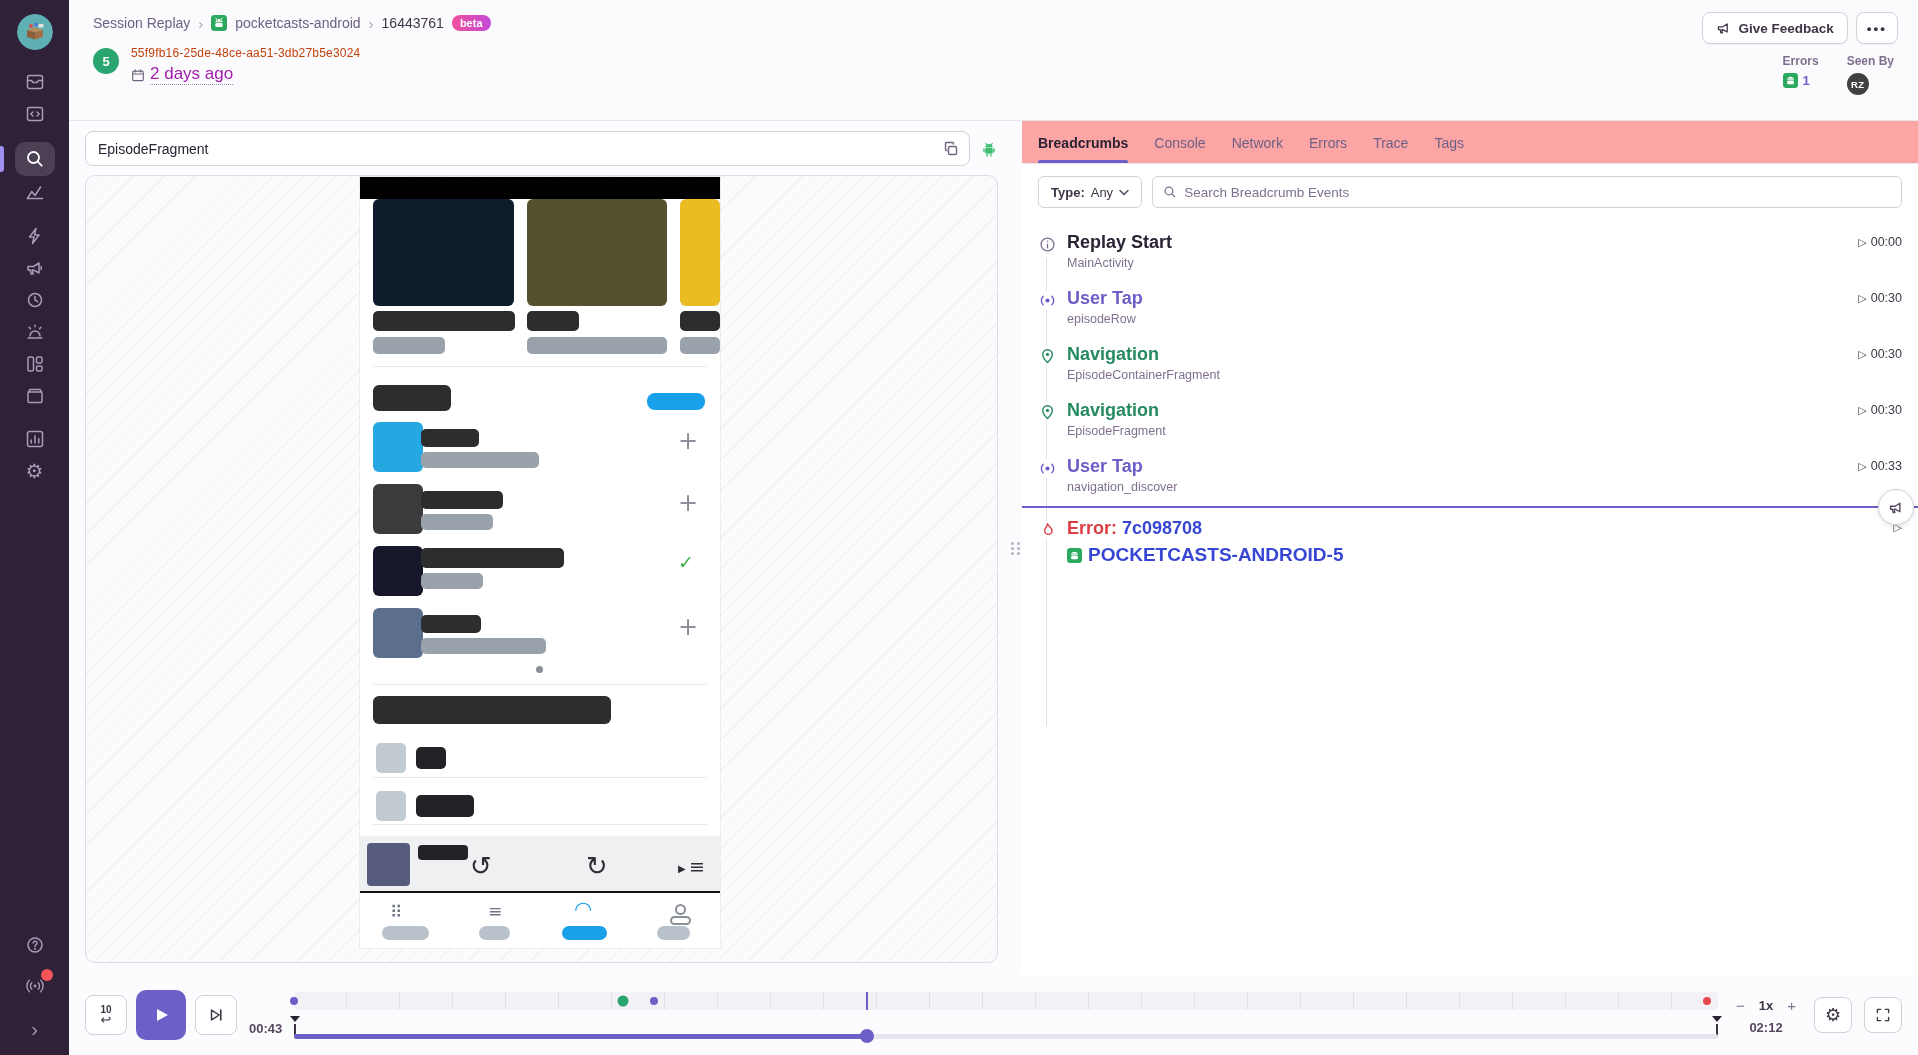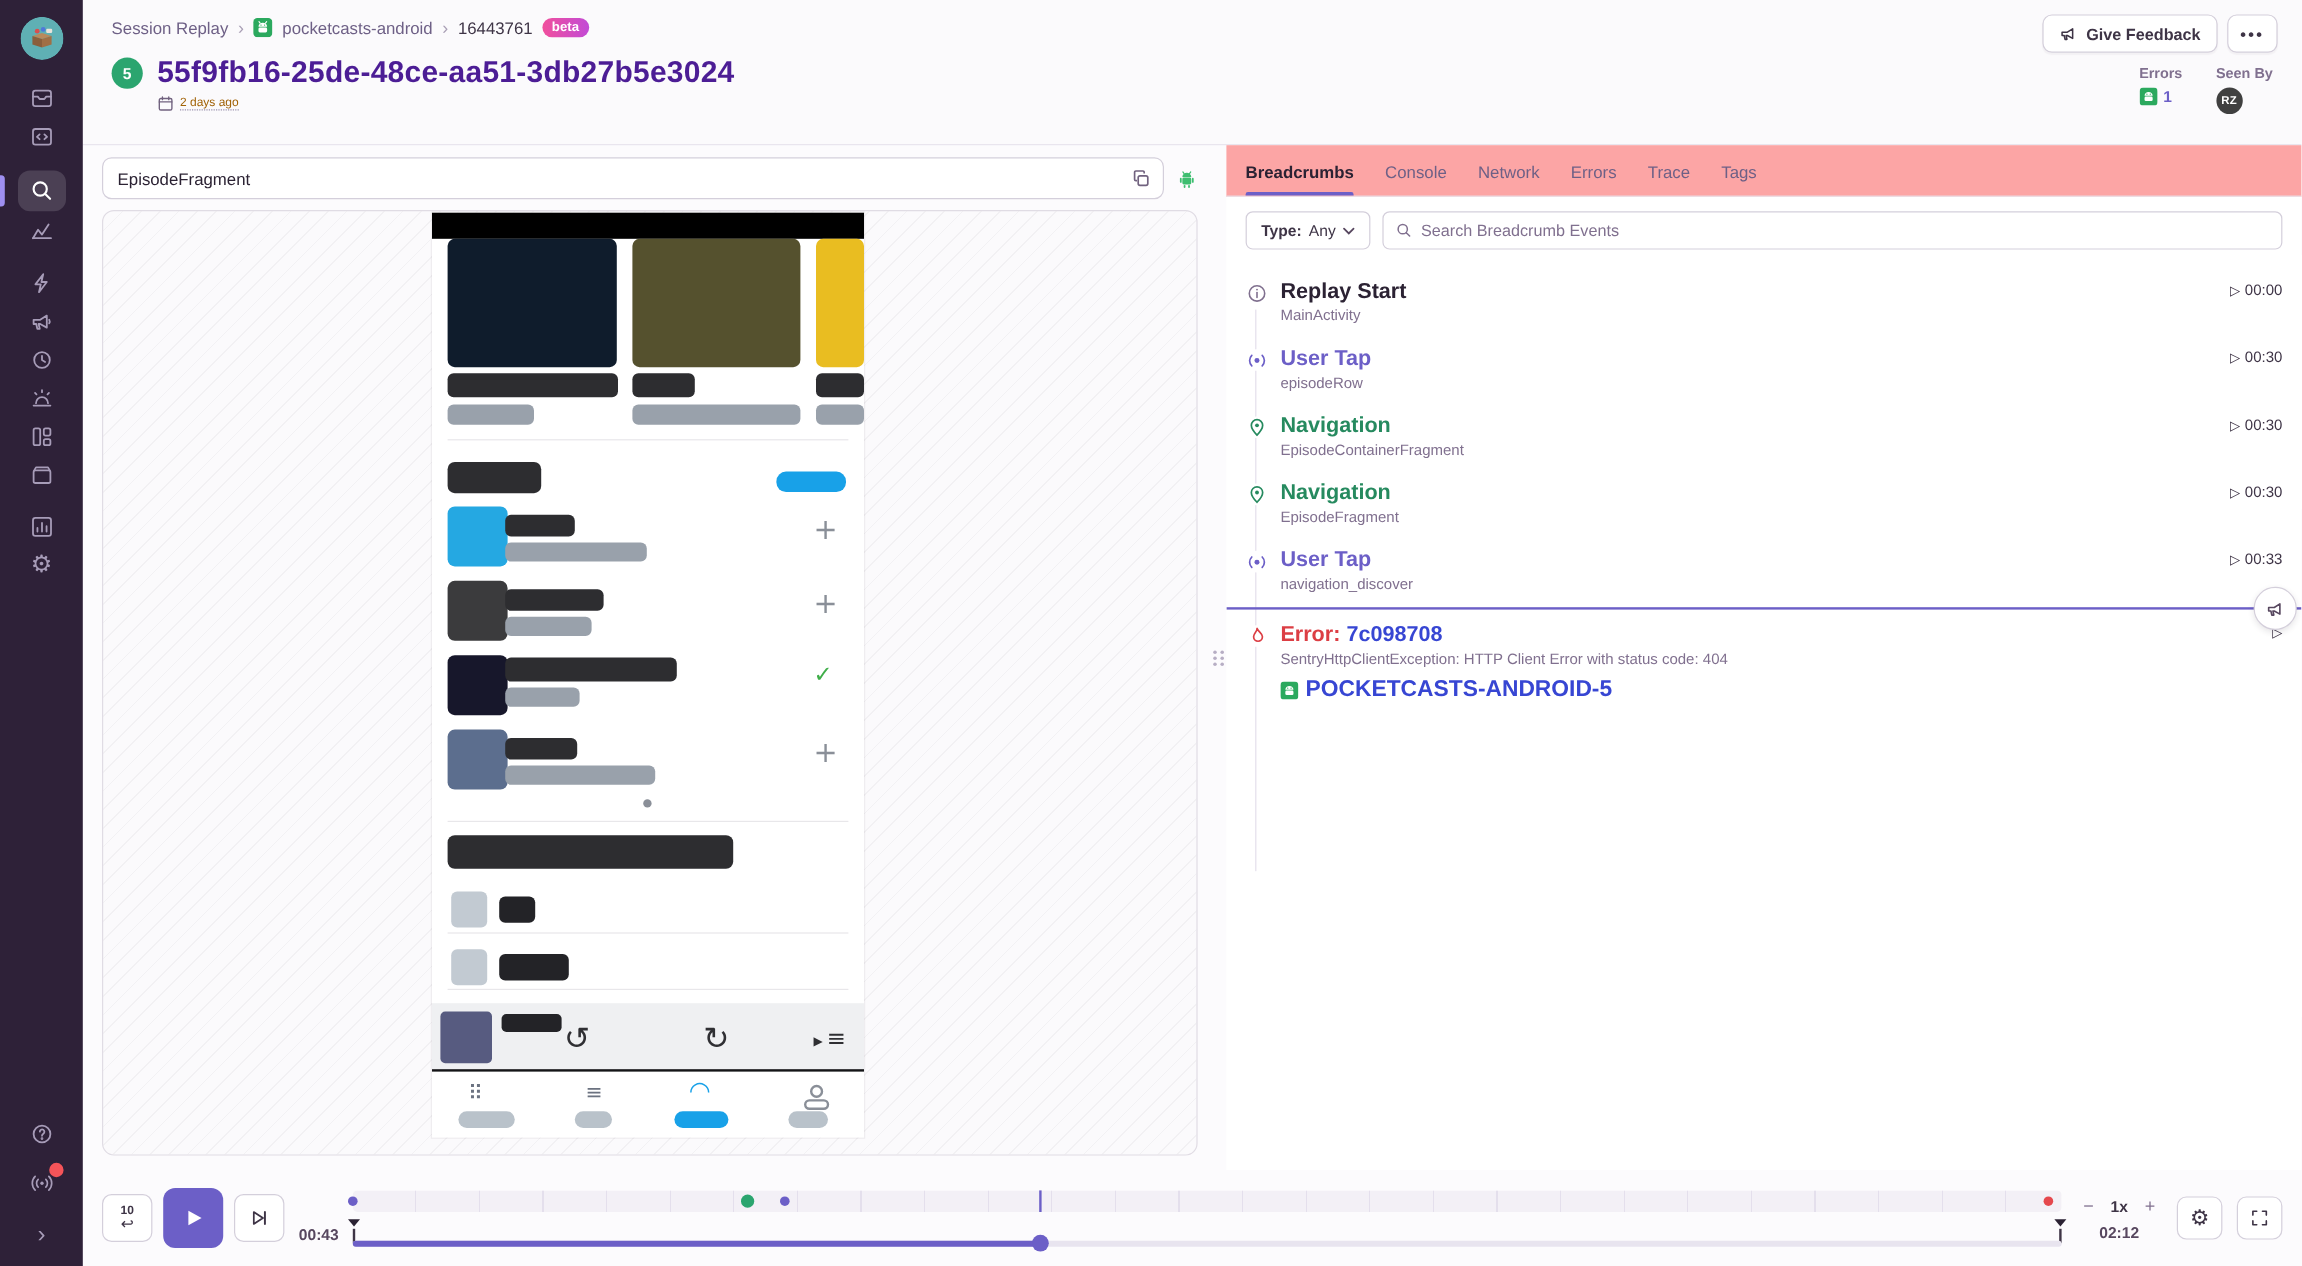--- a/index.html
+++ b/index.html
@@ -21,22 +21,22 @@
 
 .main{flex:1;display:flex;flex-direction:column;min-width:0}
 .header{background:#fbfafc;border-bottom:1px solid #e9e5ee;padding:12px 20px 10px 24px;height:121px;flex-shrink:0;display:flex;justify-content:space-between}
 .crumbs{display:flex;align-items:center;gap:8px;color:#6e6086;font-size:14px;height:22px}
 .crumb-link{cursor:pointer}
 .crumb-sep{color:#a99fb5;font-size:15px}
 .crumb-current{color:#3e3446}
 .beta-pill{background:linear-gradient(90deg,#f14f9c,#c24ad6);color:#fff;font-size:11px;font-weight:700;padding:2px 8px;border-radius:9px}
 .title-row{display:flex;align-items:flex-start;gap:12px;margin-top:12px}
 .seg-badge{width:26px;height:26px;border-radius:50%;background:#2ba56f;color:#fff;font-size:13px;font-weight:700;display:flex;align-items:center;justify-content:center;margin-top:2px}
-.replay-title{font-size:25px;font-weight:700;letter-spacing:.2px;color:#4c1d95}
-.age-row{display:flex;align-items:center;gap:5px;color:#a16207;font-size:10px;margin-top:4px}
+.replay-title{font-size:12px;font-weight:400;letter-spacing:.2px;color:#c2410c}
+.age-row{display:flex;align-items:center;gap:5px;color:#a21caf;font-size:17px;margin-top:4px}
 .age-row .age{border-bottom:1px dotted #9a8fac;cursor:pointer}
 .hdr-right{display:flex;flex-direction:column;align-items:flex-end;gap:10px}
 .hdr-btns{display:flex;gap:8px}
 .btn{display:inline-flex;align-items:center;gap:7px;background:#fff;border:1px solid #d4cfdb;border-radius:8px;padding:7px 13px;font-size:13.5px;font-weight:600;color:#3e3446;cursor:pointer;box-shadow:0 1px 1px rgba(43,34,51,.04)}
 .btn-icon{padding:7px 10px}
 .meta-cols{display:flex;gap:28px;margin-right:4px}
 .meta-col{display:flex;flex-direction:column;align-items:flex-start;gap:5px}
 .meta-label{font-size:12px;font-weight:700;color:#80708f}
 .meta-val{display:flex;align-items:center;gap:5px;font-size:13px;color:#6C5FC7;font-weight:600}
 .avatar-rz{width:22px;height:22px;border-radius:50%;background:#404040;color:#fff;font-size:9.5px;font-weight:700;display:flex;align-items:center;justify-content:center;letter-spacing:.3px}
@@ -509,21 +509,20 @@
           </div>
 
           <div class="bc-row">
             <div class="bc-icon c-red">
                 <svg width="17" height="17" viewBox="0 0 18 18" fill="none" stroke="currentColor" stroke-width="1.5" stroke-linejoin="round">
                   <path d="M9 1.8c.6 2.6-3 4-3 7.4a3.9 3.9 0 007.8 0C13.8 6 10.6 5.4 9 1.8z"></path>
                 </svg>
               </div>
             <div class="bc-body">
               <div class="bc-title"><span class="c-red">Error:</span> <a class="bc-link">7c098708</a></div>
-              <div class="bc-desc">SentryHttpClientException: HTTP Client Error with status code: 404</div>
               <div class="bc-project">
                 <svg width="15" height="15" viewBox="0 0 16 16">
                     <rect width="16" height="16" rx="3.5" fill="#2BA95E"></rect>
                     <path d="M4.4 7.3c0-2 1.6-3.3 3.6-3.3s3.6 1.3 3.6 3.3z" fill="#fff"></path>
                     <circle cx="6.5" cy="5.9" r="0.55" fill="#2BA95E"></circle>
                     <circle cx="9.5" cy="5.9" r="0.55" fill="#2BA95E"></circle>
                     <rect x="4.4" y="8" width="7.2" height="4" rx="1.2" fill="#fff"></rect>
                   </svg>
                 <span>POCKETCASTS-ANDROID-5</span>
               </div>

